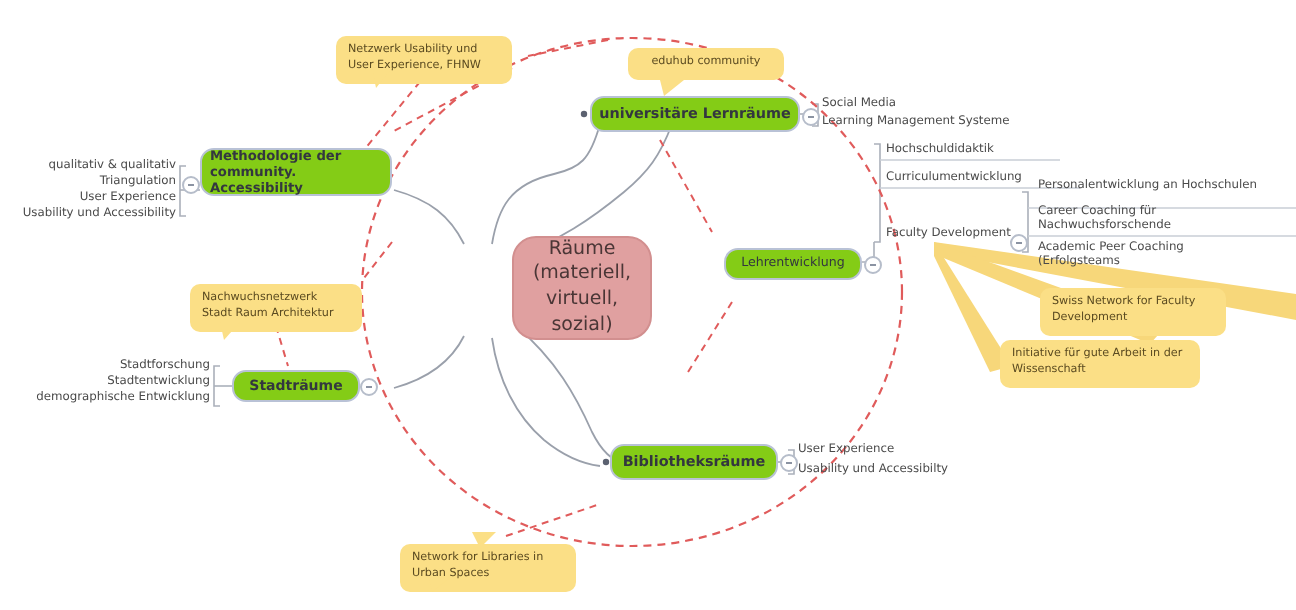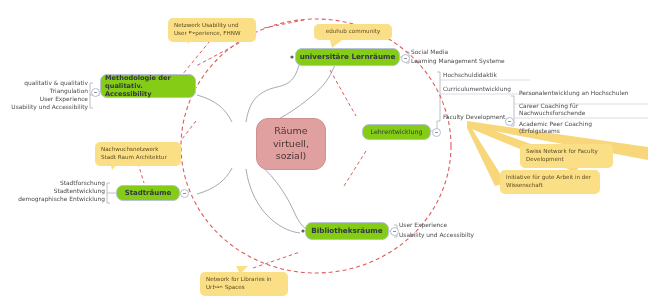--- a/index.html
+++ b/index.html
@@ -98,28 +98,29 @@
 
     <g fill="#5b6170">
       <circle cx="292" cy="57" r="1.6"></circle>
       <circle cx="303" cy="231" r="1.6"></circle>
     </g>
   </svg>
 
   <div class="node center" style="left:212px;top:118px;width:70px;height:52px;margin-left:44px;">
     <div>
       <div>Räume</div>
+      <div>(materiell,</div>
       <div>virtuell, sozial)</div>
     </div>
   </div>
 
   <div class="node blue" style="left:100px;top:74px;width:96px;height:24px;font-size:6.6px;padding:0 4px;">
     <div style="text-align:left;width:100%;">
       <div>Methodologie der</div>
-      <div>qualitativ.</div>
+      <div>community.</div>
       <div>Accessibility</div>
     </div>
   </div>
 
   <div class="node blue" style="left:116px;top:185px;width:64px;height:16px;font-size:7px;">
     <span>Stadträume</span>
   </div>
 
   <div class="node blue" style="left:295px;top:48px;width:105px;height:18px;font-size:7.2px;">
     <span>universitäre Lernräume</span>

